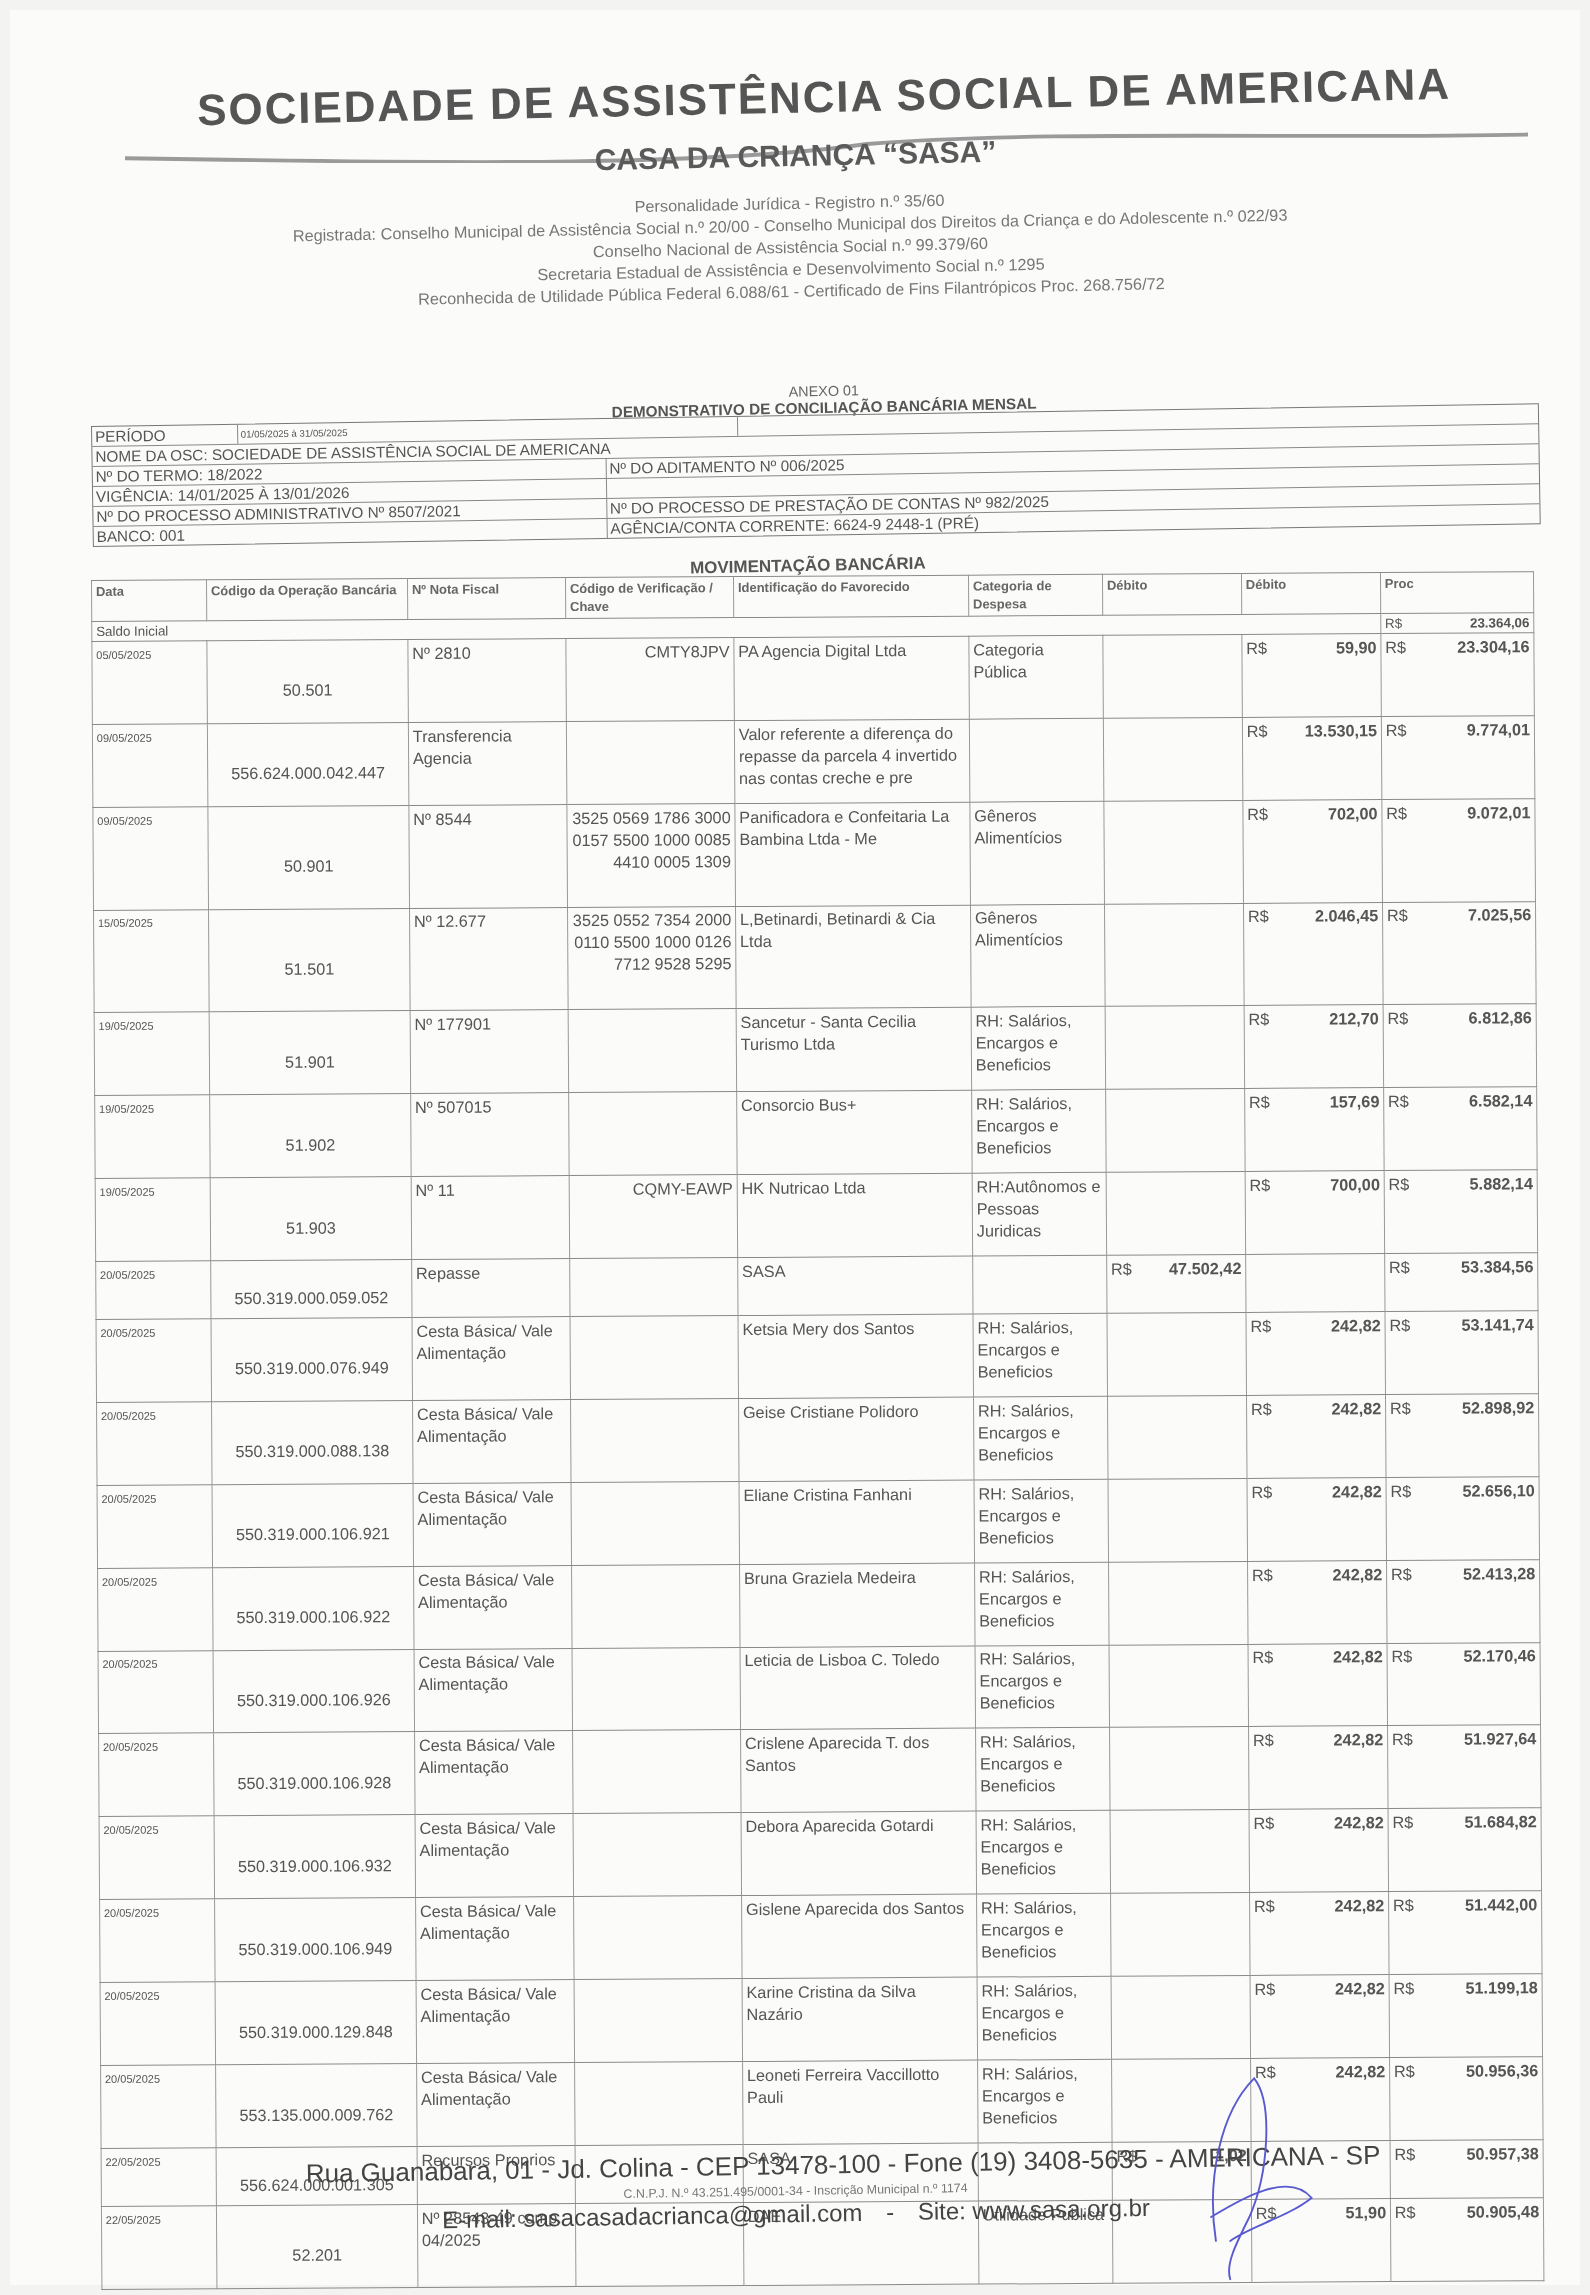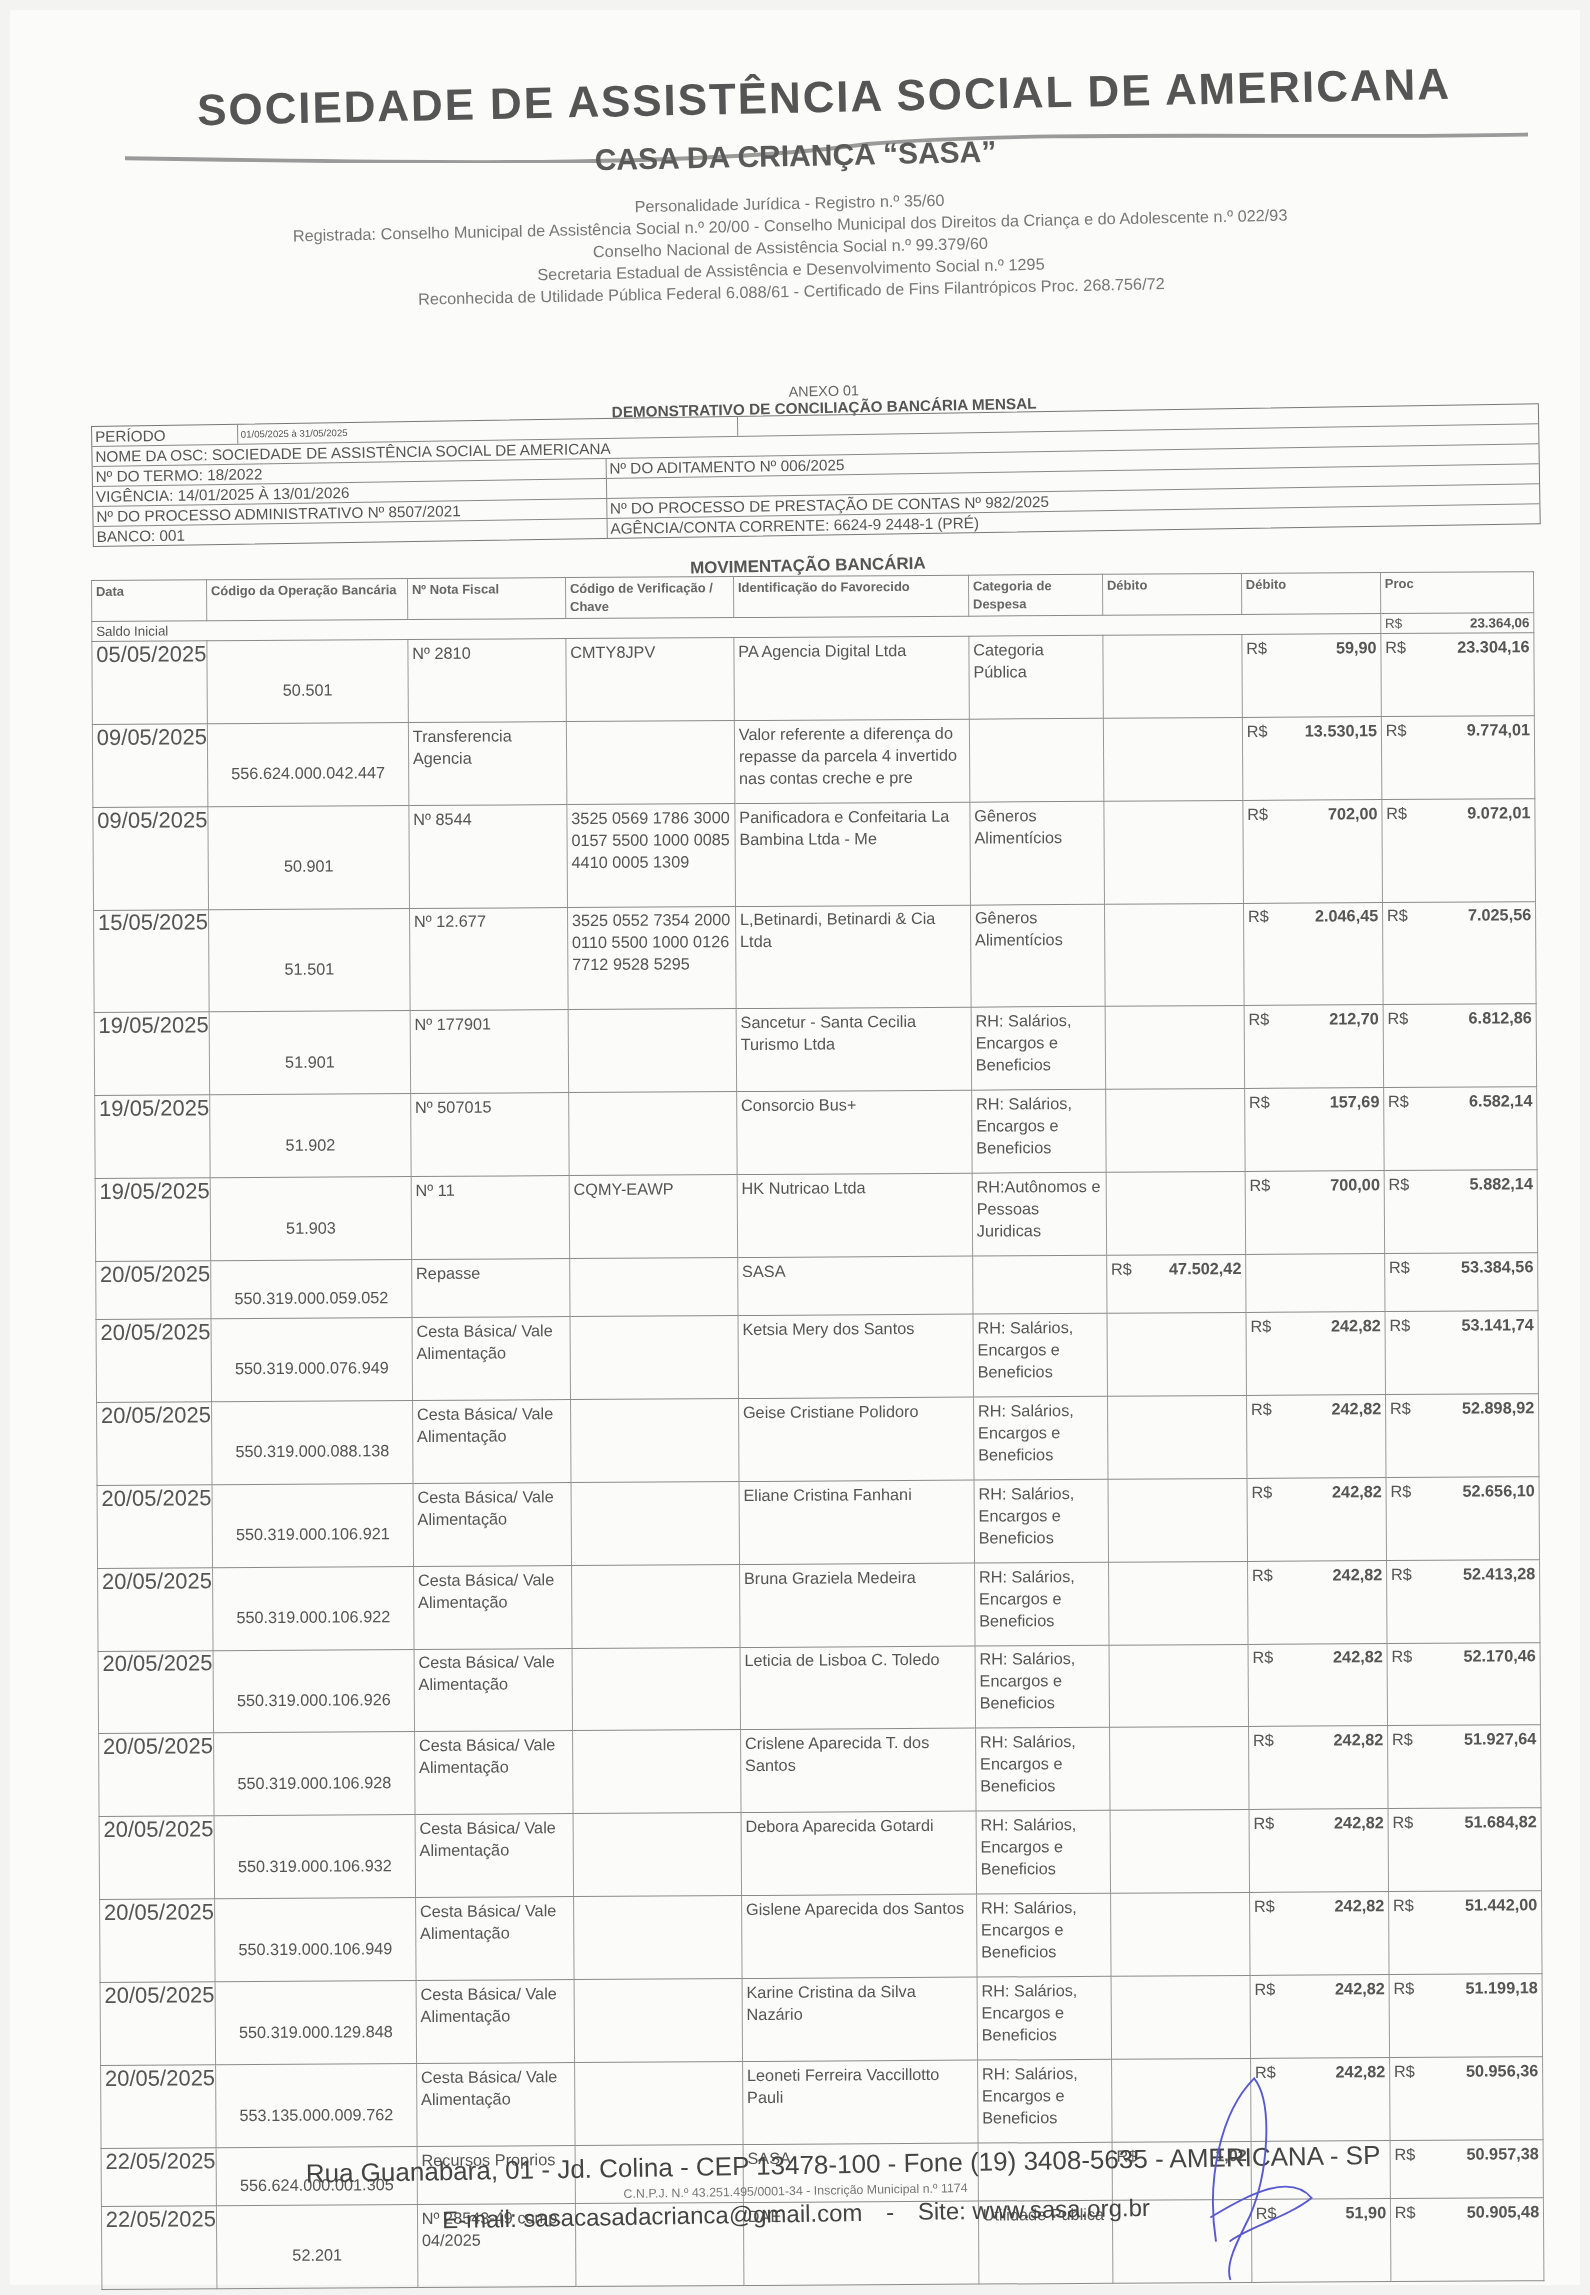--- a/index.html
+++ b/index.html
@@ -70,23 +70,23 @@
     font-size: 16.3px; color: #555;
     transform: rotate(-0.35deg); transform-origin: left top;
   }
   .tbl td, .tbl th {
     border-left: 1px solid #999; border-right: 1px solid #999;
     border-top: 1.9px solid #8a8a8a; border-bottom: 1.9px solid #8a8a8a;
     vertical-align: top; padding: 1.9px 3.8px; text-align: left;
     line-height: 22px; font-weight: 400;
   }
   .tbl th { font-size: 13px; line-height: 18px; font-weight: 700; color: #666; }
-  .tbl .date { font-size: 22px; }
+  .tbl .date { font-size: 11px; }
   .tbl .op { text-align: center; vertical-align: middle; padding-top: 19px; }
-  .tbl .key { text-align: left; }
+  .tbl .key { text-align: right; }
   .tbl .money { white-space: nowrap; }
   .money .cur { float: left; }
   .money .val { float: right; font-weight: bold; }
   .tbl tr.entry td { height: 61px; }
   .tbl tr.tall td { height: 81px; }
   .tbl tr.short td { height: 36px; }
   .saldo-row td { height: 14.4px !important; line-height: 15.3px; font-size: 13.4px; }
 
   
   .footer {

